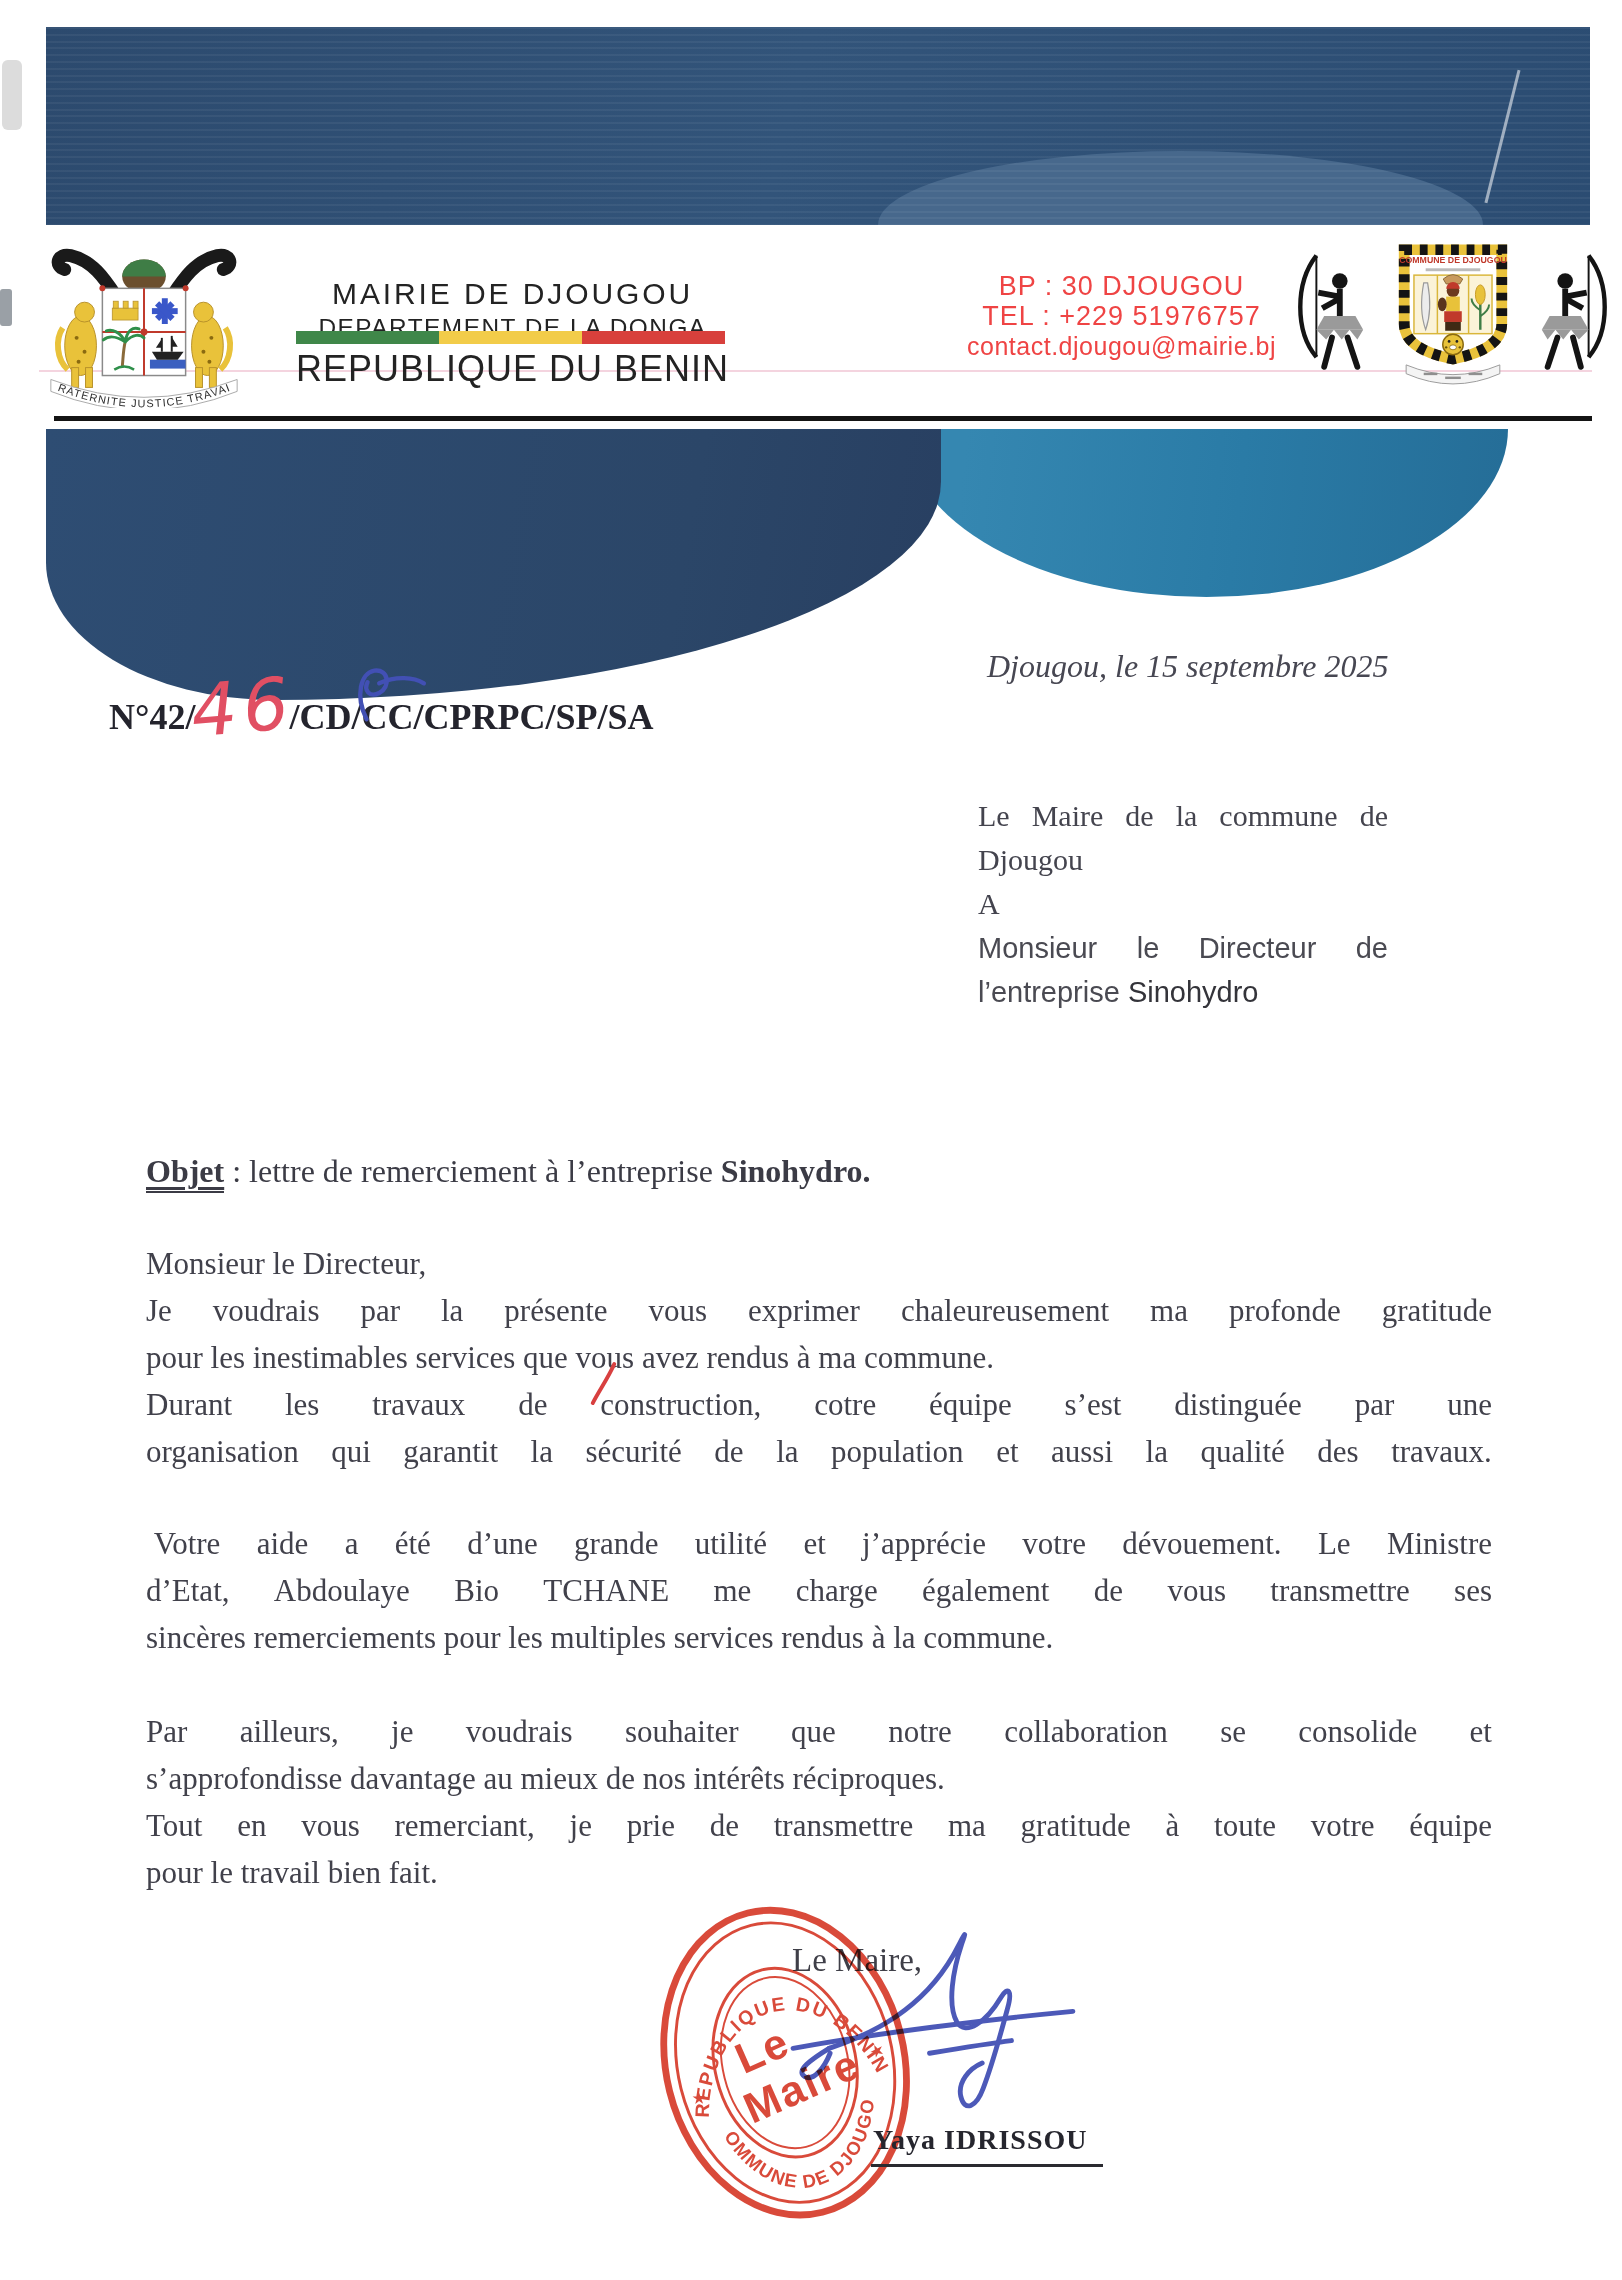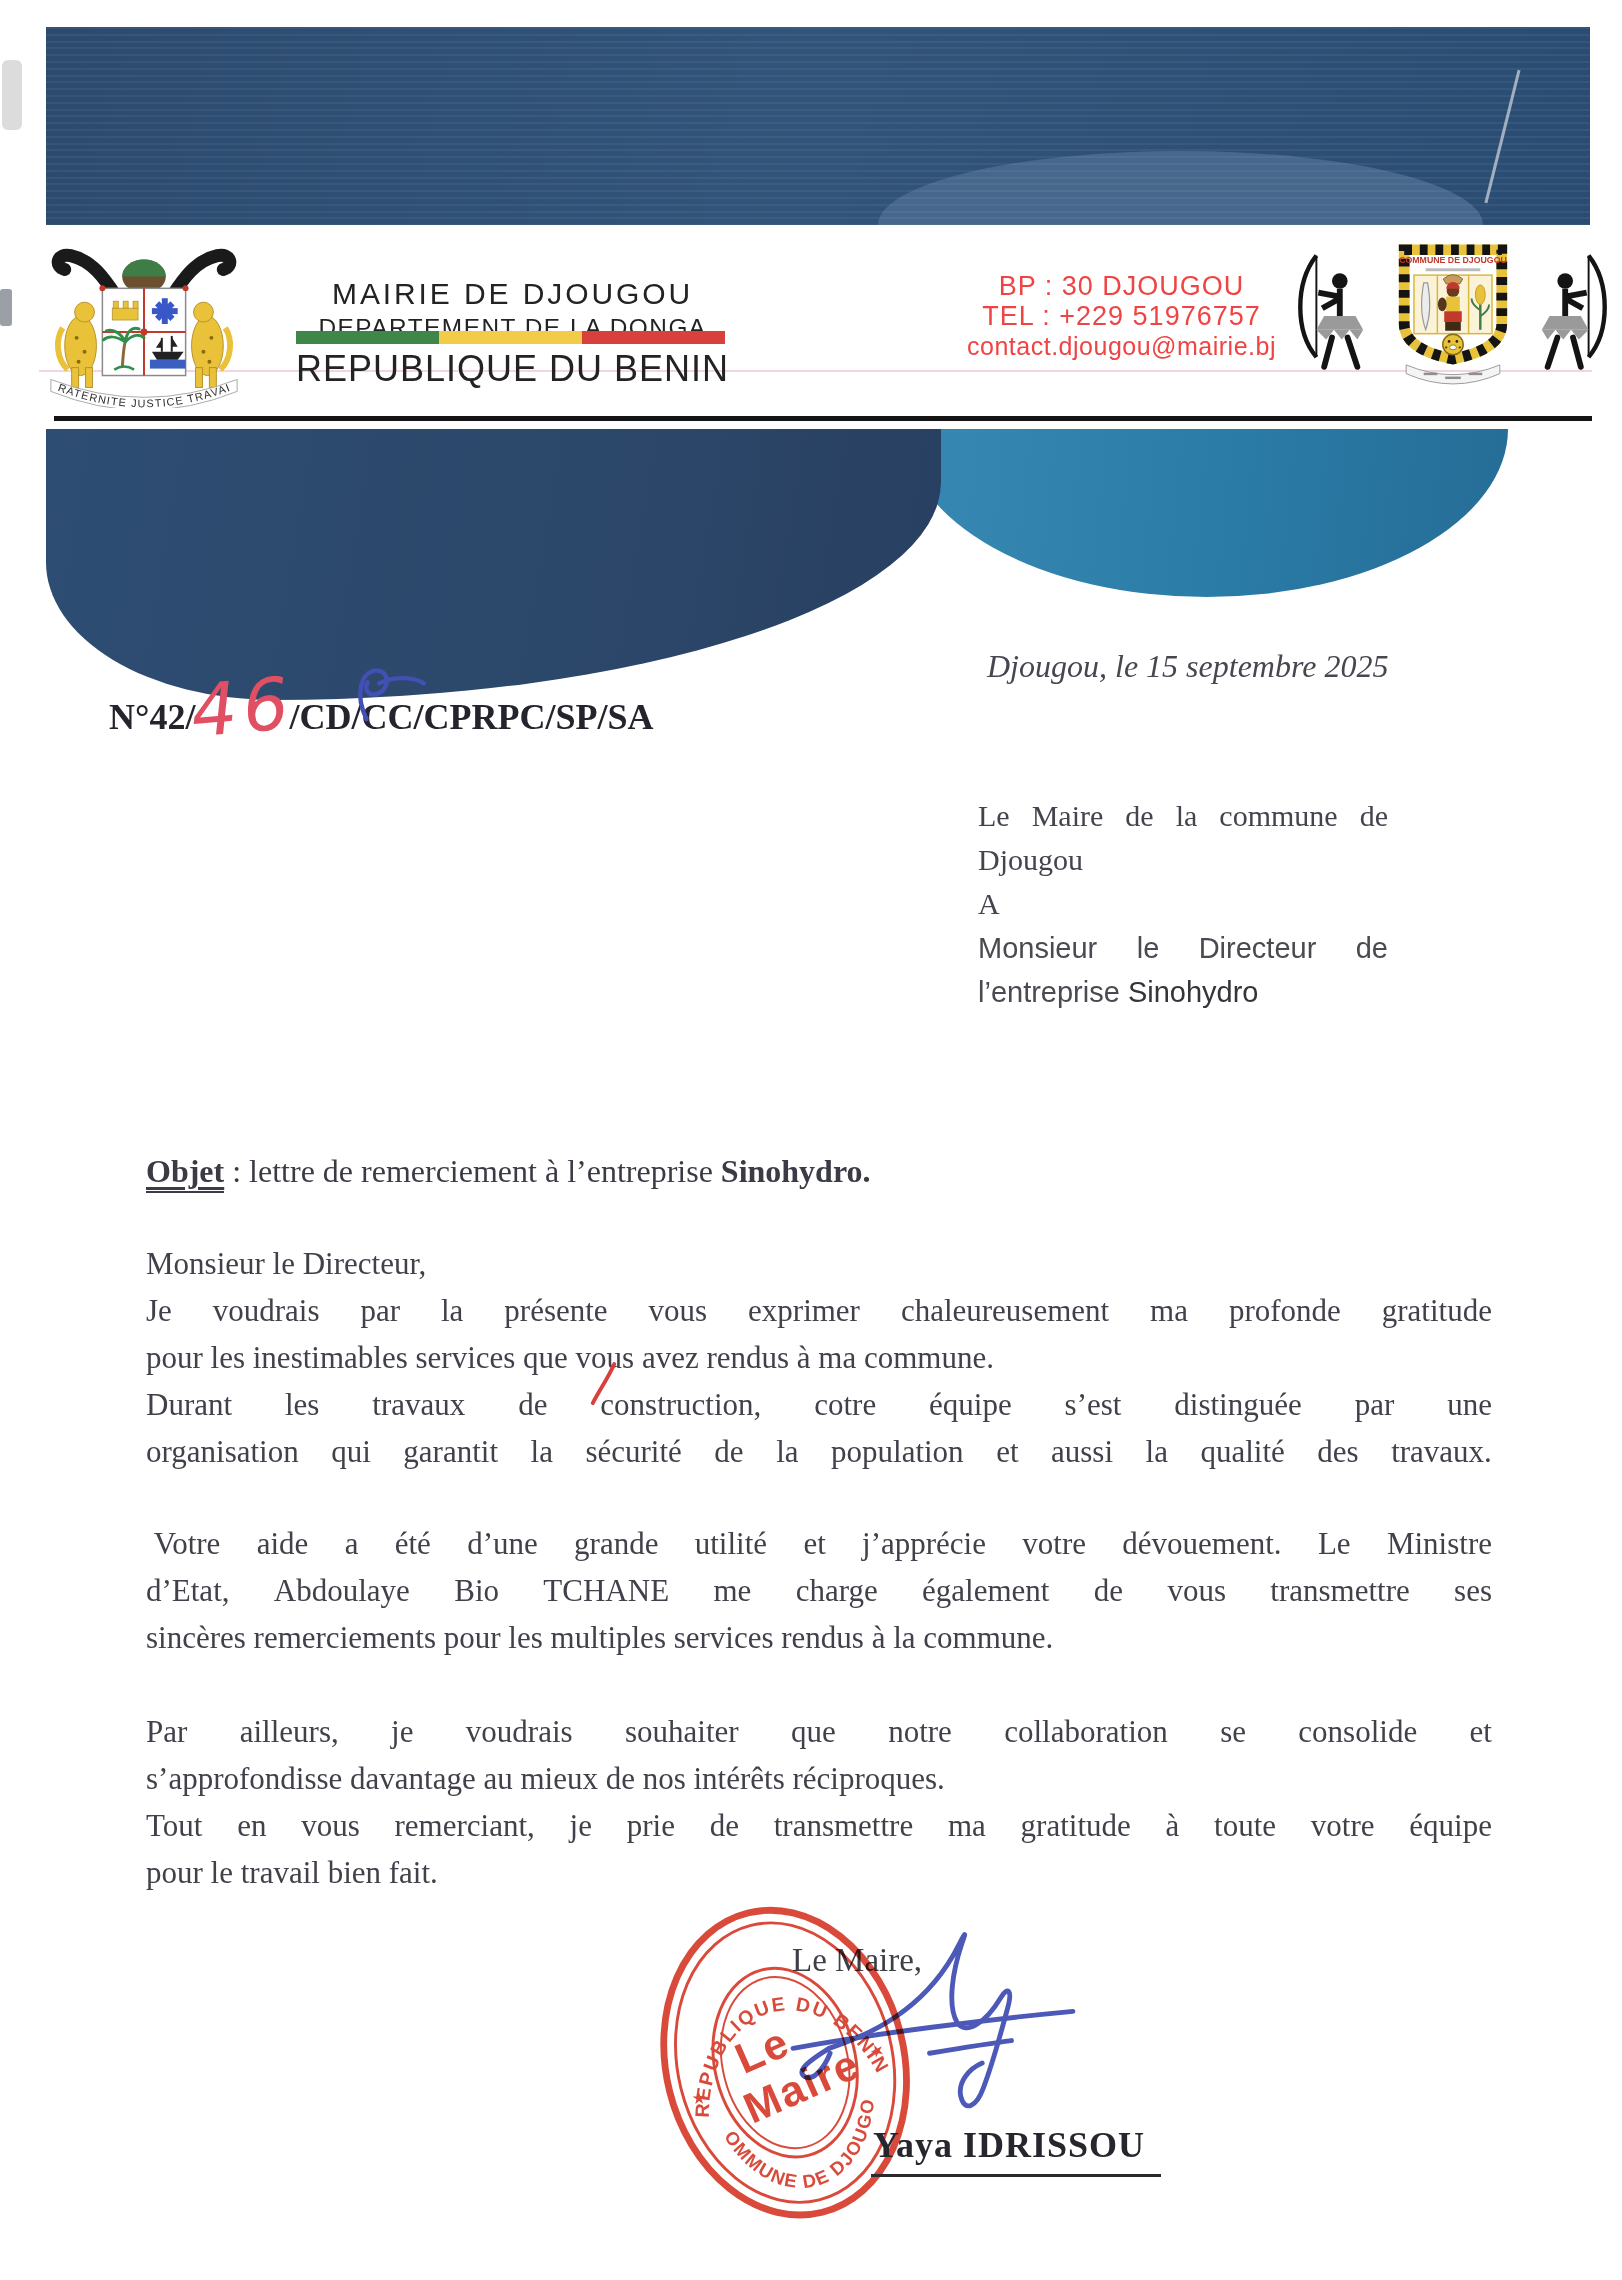--- a/index.html
+++ b/index.html
@@ -62,21 +62,21 @@
   
   .tblock{position:absolute;left:146px;width:1346px;font-size:31px;color:#41414b;box-sizing:border-box;}
   .bl{height:47px;}
   .jw{display:flex;justify-content:space-between;}
   .jw span{white-space:pre;}
   .ind{padding-left:7.8px;}
   #blockA{top:1246px;} #blockB{top:1526px;} #blockC{top:1714px;}
 
   
   .lemaire{position:absolute;left:792px;top:1942px;font-size:33px;color:#3f3f48;}
-  .signame{position:absolute;left:871px;top:2124px;font-size:36px;font-weight:bold;color:#26262e;
+  .signame{position:absolute;left:871px;top:2124px;font-size:28px;font-weight:bold;color:#26262e;
         letter-spacing:1px;border-bottom:3.9px solid #2a2a30;padding:0 15.6px 7.8px 2px;white-space:nowrap;}
   .stamp-svg,.sig-svg{position:absolute;mix-blend-mode:multiply;}
   .stamp-svg{left:629px;top:1882px;opacity:.93;}
   .sig-svg{left:717px;top:1897px;opacity:.95;}
 
   
   .arms-svg{position:absolute;left:35px;top:240px;}
   .commune-svg{position:absolute;left:1289px;top:240px;}
 
   

